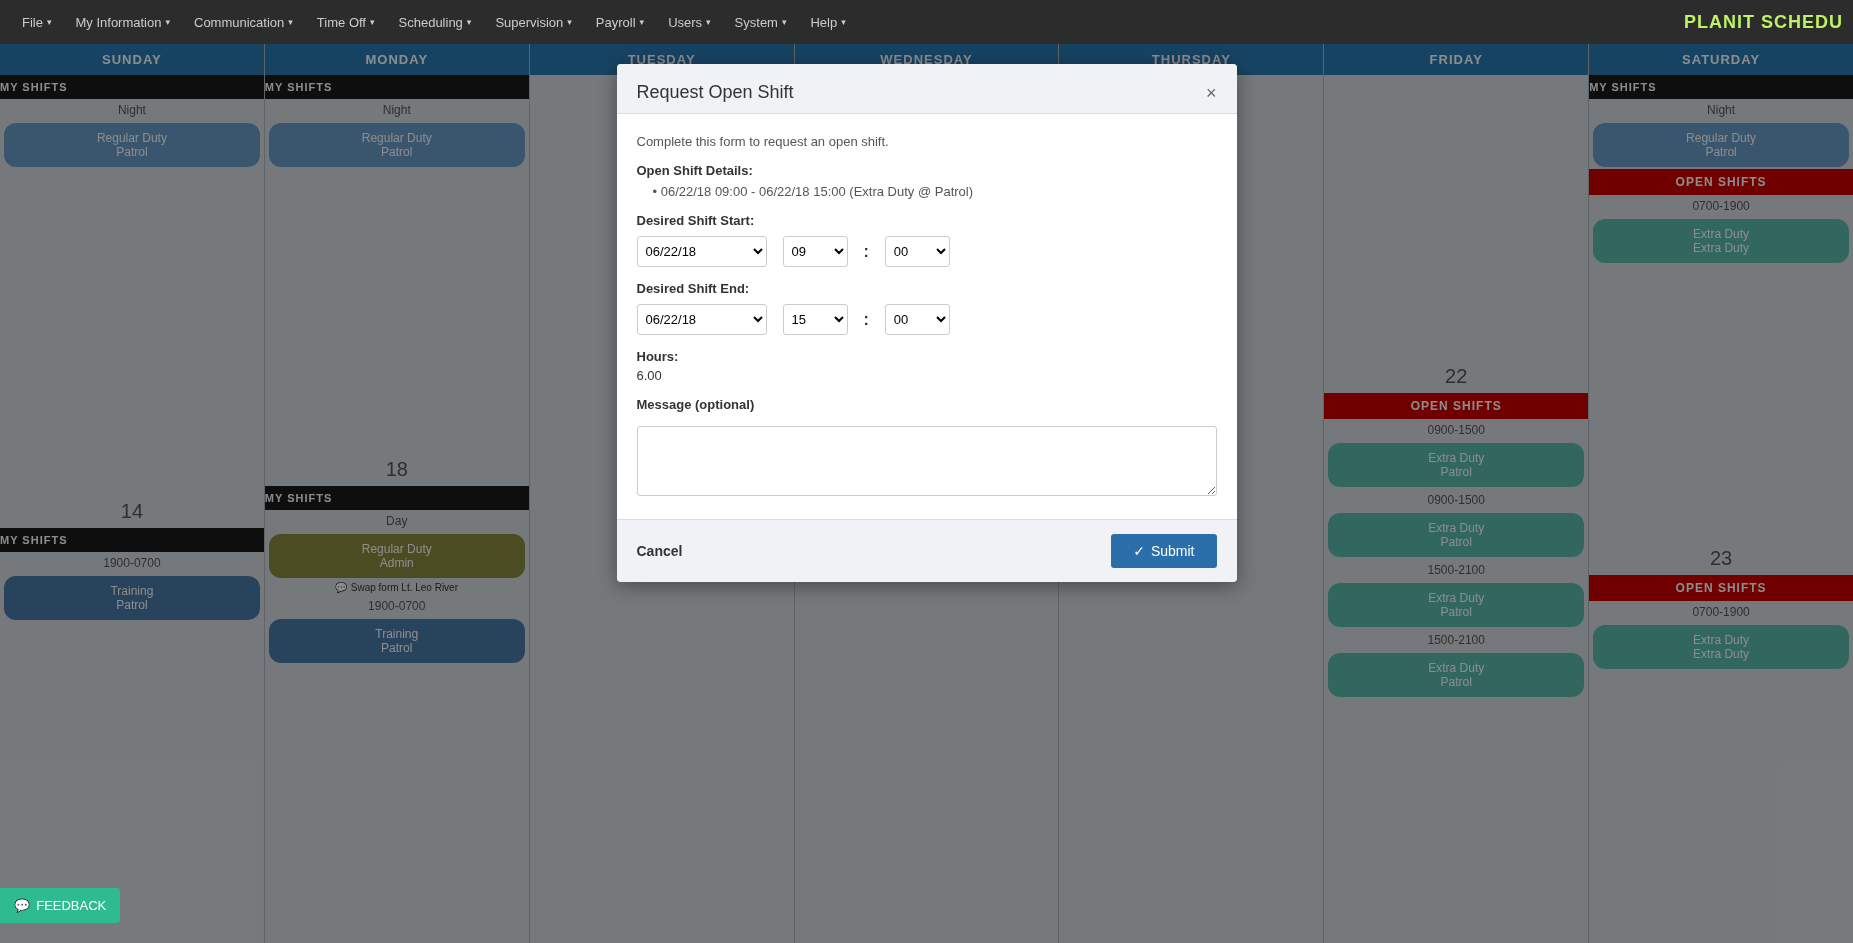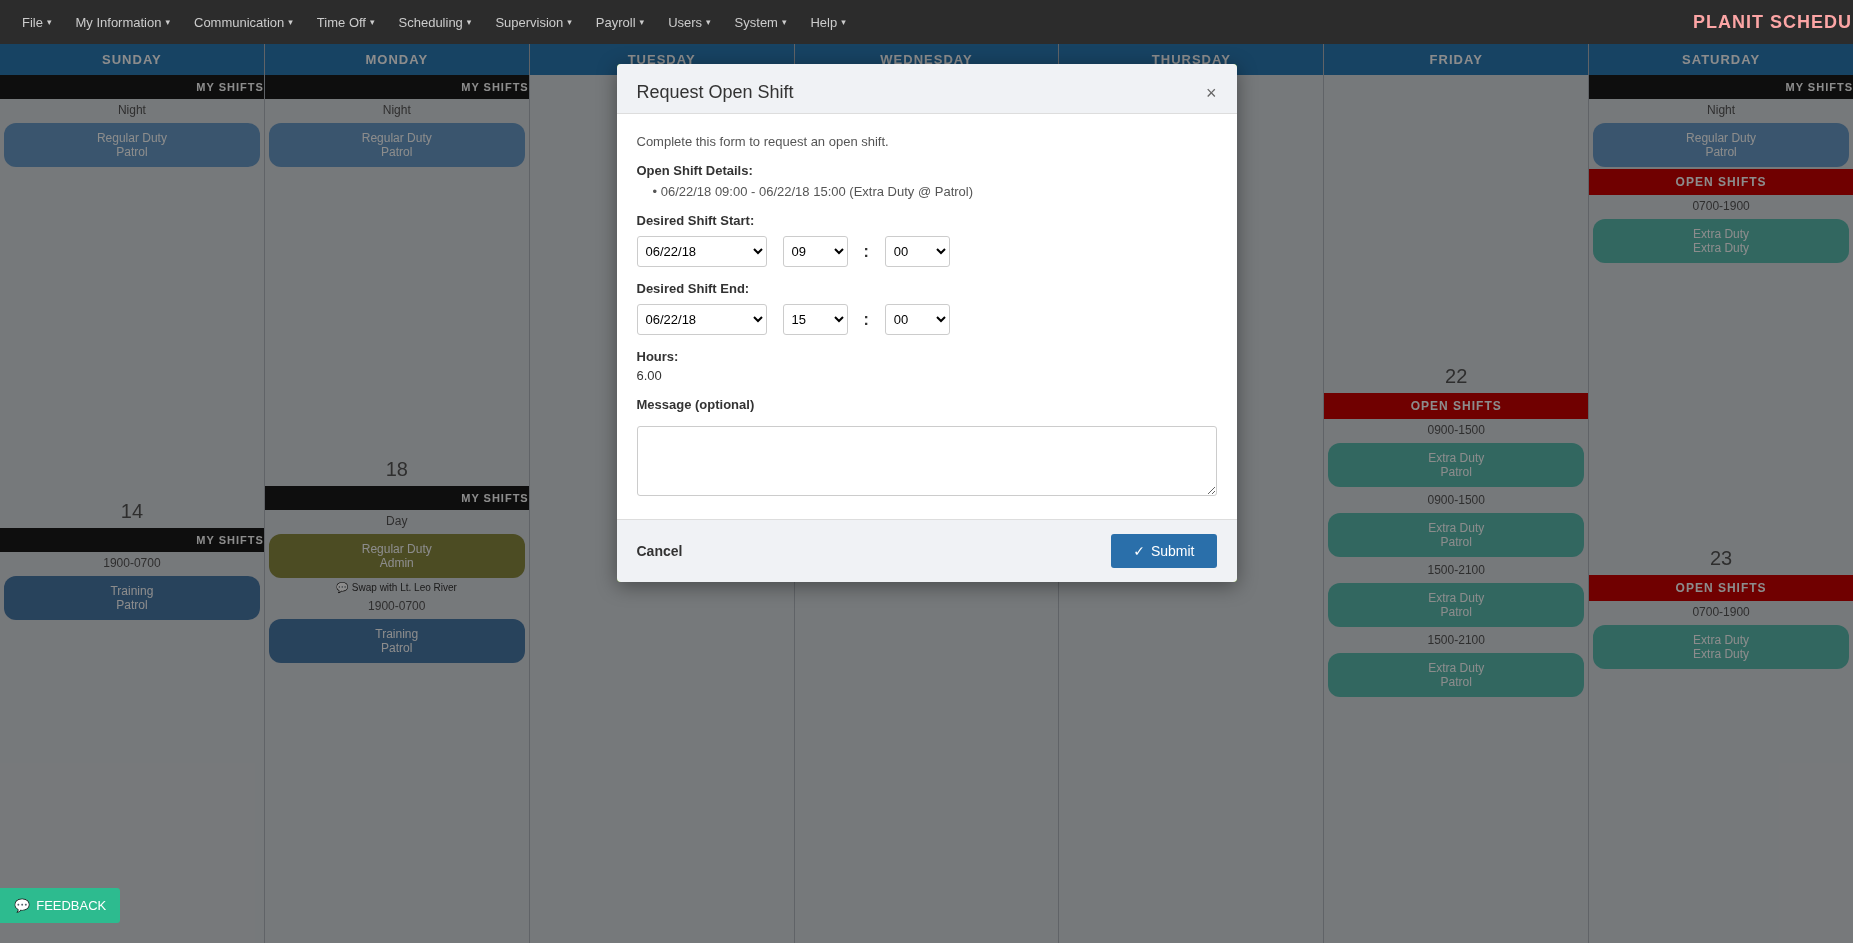--- a/index.html
+++ b/index.html
@@ -20,22 +20,22 @@
       height: 44px;
       display: flex;
       align-items: center;
       cursor: pointer;
       font-size: 13px;
       white-space: nowrap;
     }
     .nav-arrow { font-size: 9px; margin-left: 4px; }
     .brand {
       position: absolute;
-      right: 1px;
-      color: #fca5a5;
+      right: 10px;
+      color: #bef264;
       font-size: 18px;
       font-weight: bold;
       letter-spacing: 1px;
     }
 
     
     .calendar-container {
       width: 100%;
       height: calc(943px - 44px);
       display: grid;
@@ -64,21 +64,21 @@
       color: white;
       text-align: center;
       padding: 6px 0;
       font-size: 12px;
       font-weight: bold;
       letter-spacing: 1px;
     }
     .my-shifts-header {
       background: #1a1a1a;
       color: white;
-      text-align: right;
+      text-align: left;
       padding: 6px 0;
       font-size: 11px;
       font-weight: bold;
       letter-spacing: 1px;
     }
     .shift-label {
       text-align: center;
       color: #555;
       font-size: 12px;
       padding: 4px 2px;
@@ -336,21 +336,21 @@
     <div class="day-col">
       <div class="day-header">MONDAY</div>
       <div class="my-shifts-header">MY SHIFTS</div>
       <div class="shift-label">Night</div>
       <div class="shift-block">Regular Duty<br>Patrol</div>
       <div style="flex:1;"></div>
       <div class="day-number">18</div>
       <div class="my-shifts-header">MY SHIFTS</div>
       <div class="shift-label">Day</div>
       <div class="shift-block olive">Regular Duty<br>Admin</div>
-      <div class="swap-note">💬 Swap with Lt. Leo River</div>
+      <div class="swap-note">💬 Swap form Lt. Leo River</div>
       <div class="shift-label">1900-0700</div>
       <div class="shift-block dark">Training<br>Patrol</div>
       <div style="flex:1;"></div>
     </div>
 
     <div class="day-col">
       <div class="day-header">TUESDAY</div>
       <div style="flex:1;"></div>
     </div>
 

